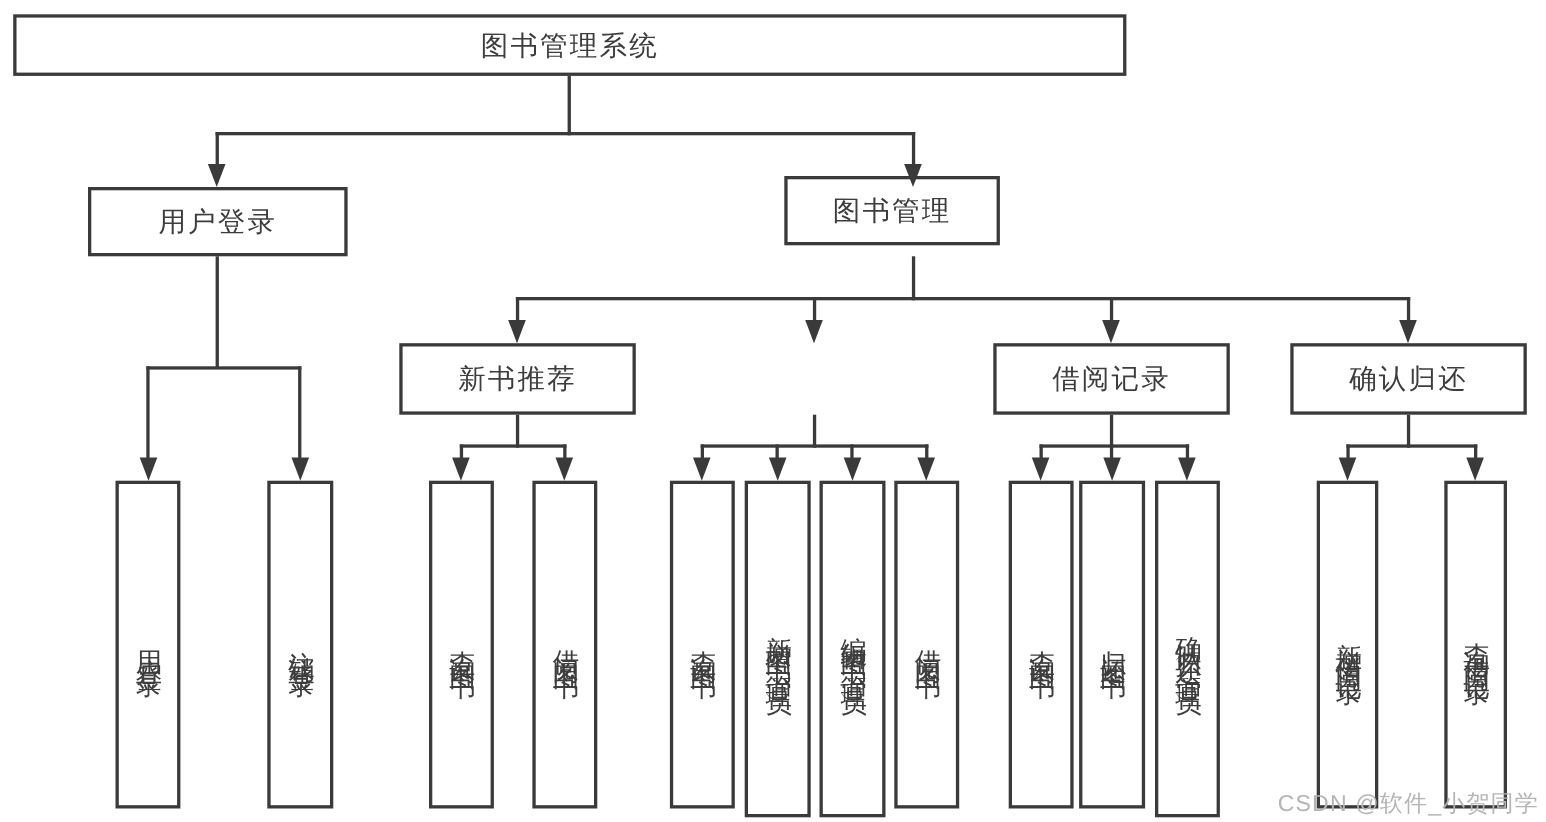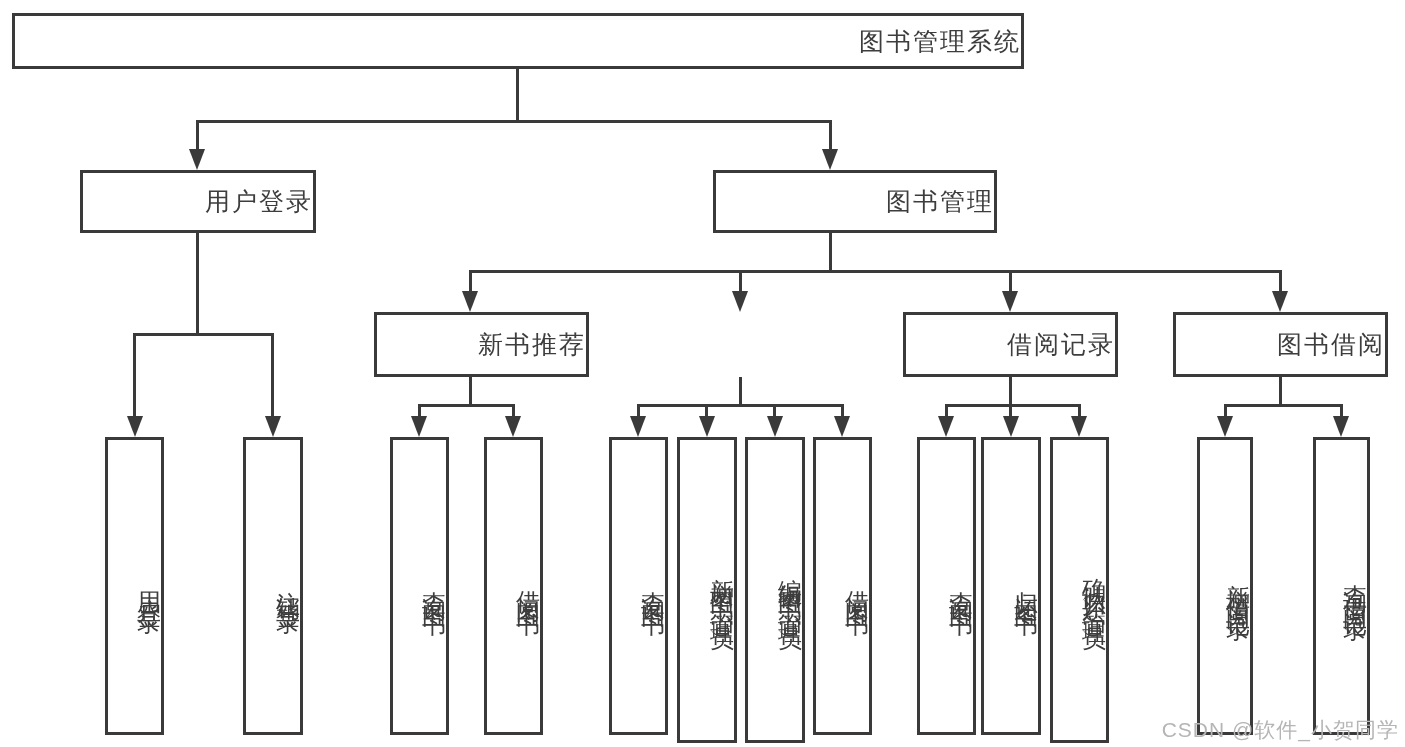--- a/index.html
+++ b/index.html
@@ -19,21 +19,21 @@
     height:747px;
     background:#fff;
     overflow:hidden;
   }
   .box{
     position:absolute;
     border:3px solid var(--line);
     background:#fff;
     display:flex;
     align-items:center;
-    justify-content:flex-end;
+    justify-content:center;
   }
   .hbox .lbl{
     font-size:25px;
     letter-spacing:2px;
     color:var(--text);
     white-space:nowrap;
   }
   .vbox .lbl{
     writing-mode:vertical-rl;
     text-orientation:mixed;
@@ -78,32 +78,32 @@
 
 <div class="canvas">
 
   <div class="box hbox" style="left:12px;top:13px;width:1012px;height:56px">
     <span class="lbl">图书管理系统</span>
   </div>
 
   <div class="box hbox" style="left:80px;top:170px;width:236px;height:63px">
     <span class="lbl">用户登录</span>
   </div>
-  <div class="box hbox" style="left:713px;top:170px;width:284px;height:63px">
+  <div class="box hbox" style="left:713px;top:160px;width:196px;height:63px">
     <span class="lbl">图书管理</span>
   </div>
 
-  <div class="box hbox" style="left:374px;top:312px;width:215px;height:65px">
+  <div class="box hbox" style="left:363px;top:312px;width:215px;height:65px">
     <span class="lbl">新书推荐</span>
   </div>
   <div class="box hbox" style="left:903px;top:312px;width:215px;height:65px">
     <span class="lbl">借阅记录</span>
   </div>
   <div class="box hbox" style="left:1173px;top:312px;width:215px;height:65px">
-    <span class="lbl">图书借阅</span>
+    <span class="lbl">确认归还</span>
   </div>
 
   <div class="box vbox" style="left:105px;top:437px;width:59px;height:298px">
     <span class="lbl">用户登录</span>
   </div>
   <div class="box vbox" style="left:243px;top:437px;width:60px;height:298px">
     <span class="lbl">注销登录</span>
   </div>
 
   <div class="box vbox" style="left:390px;top:437px;width:59px;height:298px">

